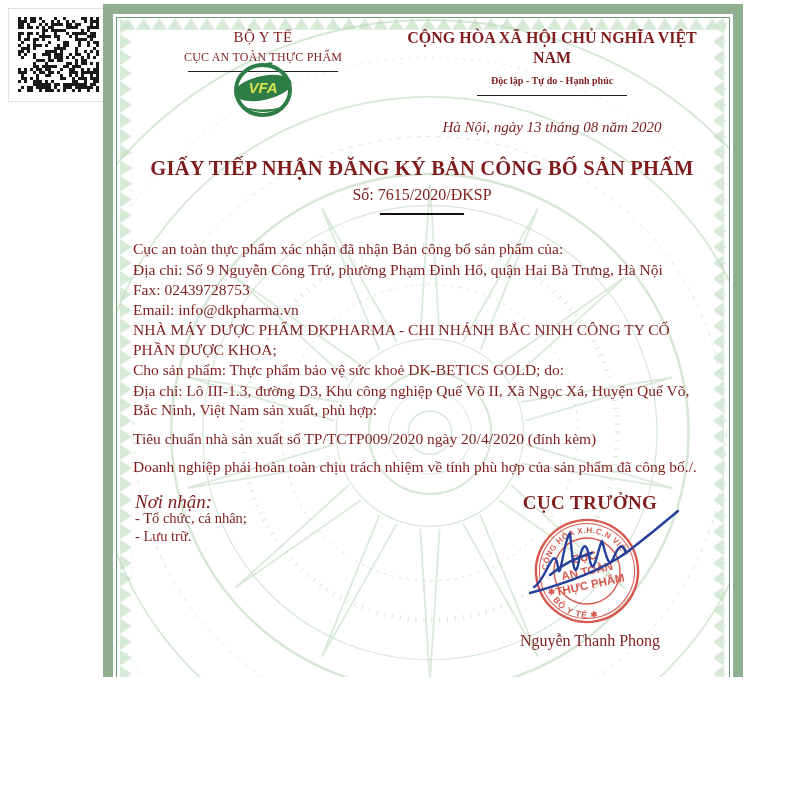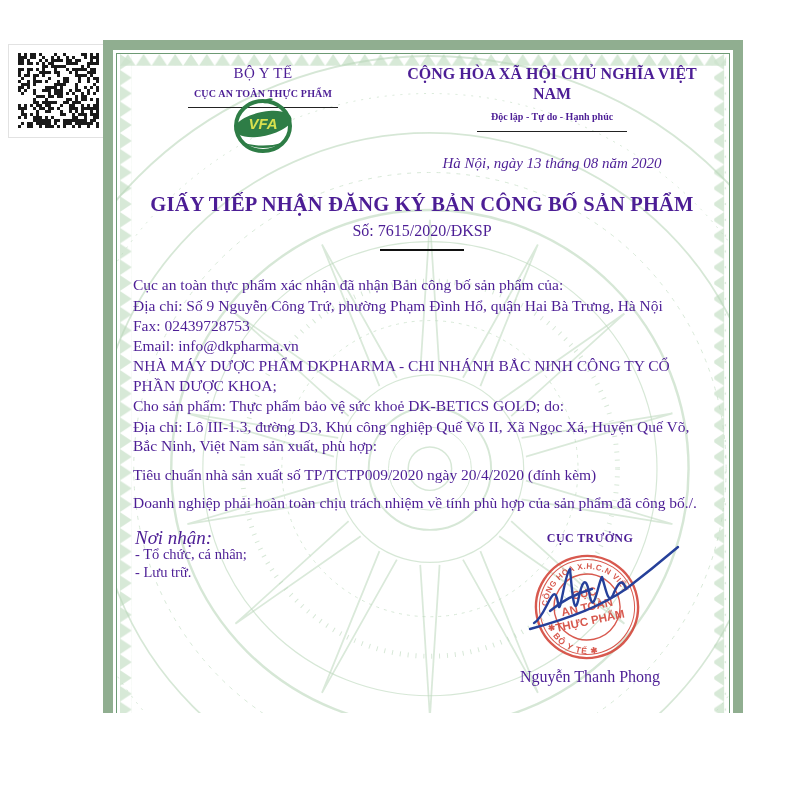--- a/index.html
+++ b/index.html
@@ -1,38 +1,38 @@
 <!DOCTYPE html>
 <html><head>
 <meta charset="utf-8">
 <style>
   html,body{margin:0;padding:0;background:#fff;}
   .page{position:relative;width:800px;height:677px;background:#ffffff;overflow:hidden;
-        font-family:"Liberation Serif", serif;color:#4c1d95;margin-top:36px;}
+        font-family:"Liberation Serif", serif;color:#7f1d1d;}
 
   
   .qr-box{position:absolute;left:8px;top:8px;width:100px;height:92px;background:#fff;
           border:1px solid #e2e2e2;display:flex;align-items:center;justify-content:center;}
 
   
   .cert-outer{position:absolute;left:103px;top:4px;width:640px;height:800px;
               border:10px solid #90ae90;background:#fff;box-sizing:border-box;}
   .cert-inner{position:absolute;left:3px;top:3px;right:3px;bottom:0;
               border:1.5px solid #6d9a74;border-bottom:none;overflow:hidden;}
 
   .watermark{position:absolute;left:0;top:0;width:100%;height:100%;z-index:0;pointer-events:none;}
 
   .content{position:relative;z-index:2;padding:8px 18px 0 16px;font-size:15.5px;line-height:19.5px;}
 
   
   .hdr{display:flex;margin-top:2px;}
   .hdr-left{width:45%;text-align:center;}
   .hdr-right{width:55%;text-align:center;}
   .hl1{font-size:15px;letter-spacing:.4px;}
-  .hl2{font-size:10px;font-weight:bold;letter-spacing:.2px;}
+  .hl2{font-size:12px;font-weight:normal;letter-spacing:.2px;}
   .hr1{font-size:16px;font-weight:bold;}
   .hr2{font-size:10px;font-weight:bold;margin-top:4px;}
   .rule{height:0;border-bottom:1.2px solid #222;margin:4px auto 0;}
   .rule-l{width:150px;}
   .rule-r{width:150px;}
   .logo{display:block;margin:-10px auto 0;}
   .dateline{font-style:italic;font-size:15px;margin-top:22px;}
 
   
   .title-wrap{text-align:center;margin-top:22px;}
@@ -45,21 +45,21 @@
   .body-txt p{margin:0 0 1px 0;}
   .row-pf{display:flex;}
   .pf-phone{width:288px;}
   .sp{margin-top:9px !important;}
 
   
   .footer{position:relative;margin-top:16px;height:230px;}
   .noi-nhan{position:absolute;left:2px;top:0;font-size:14.5px;line-height:17.5px;}
   .nn-label{font-weight:normal;font-style:italic;font-size:19px;}
   .sign-block{position:absolute;right:6px;top:0;width:230px;height:170px;text-align:center;}
-  .signer-title{font-weight:bold;font-size:12px;letter-spacing:.4px;}
+  .signer-title{font-weight:bold;font-size:19px;letter-spacing:.4px;}
   .stamp{position:absolute;left:56px;top:22px;}
   .signature{position:absolute;left:45px;top:8px;}
   .signer-name{position:absolute;top:138px;width:100%;font-weight:normal;font-size:16px;}
 </style>
 </head>
 <body>
 
 <div class="page">
 
   <div class="qr-box">

